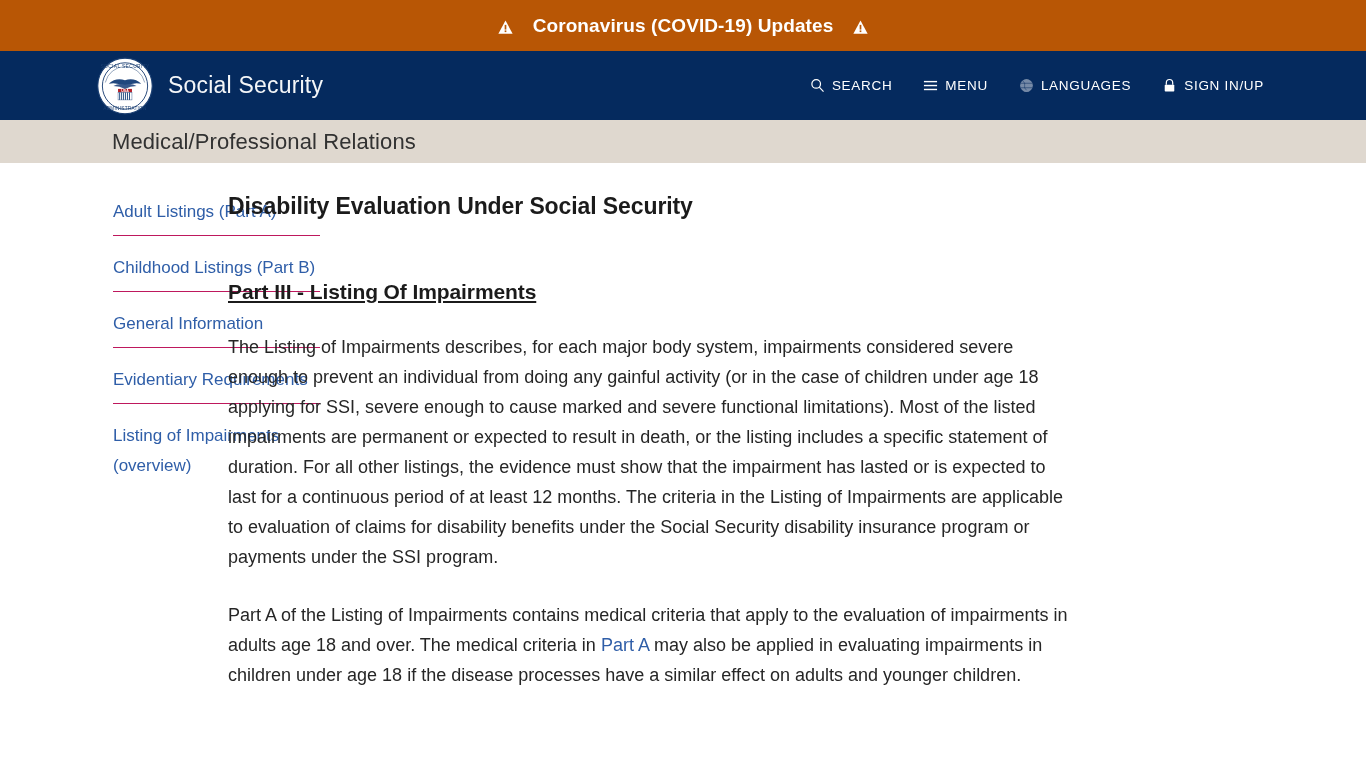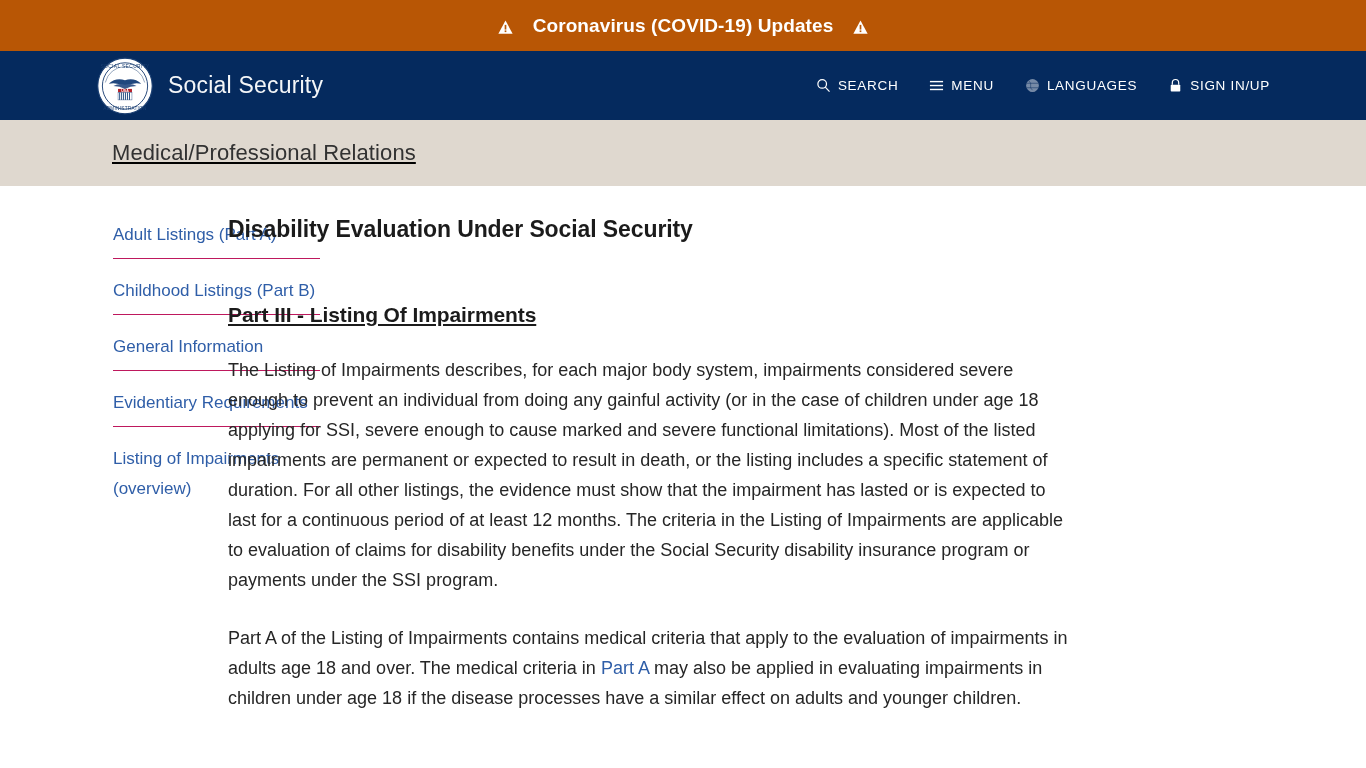--- a/index.html
+++ b/index.html
@@ -50,45 +50,44 @@
   .seal { width: 58px; height: 58px; display: block; }
   .brand-name {
     color: #f4f6f8;
     font-size: 23px;
     font-weight: 400;
     letter-spacing: .2px;
     white-space: nowrap;
   }
   .util-nav {
     position: absolute;
-    right: 96px;
+    right: 102px;
     display: flex;
     align-items: center;
     gap: 31px;
   }
   .util-item {
     display: flex;
     align-items: center;
     gap: 7px;
     color: #ffffff;
     font-size: 13.5px;
     letter-spacing: .7px;
     text-decoration: none;
     cursor: pointer;
     white-space: nowrap;
   }
   .util-ico { display: inline-flex; width: 15px; height: 15px; align-items: center; justify-content: center; }
 
   
   .section-bar {
-    height: 66px;
+    height: 43px;
     background: #dfd8cf;
     display: flex;
     align-items: center;
-    text-decoration: underline;
   }
   .section-title {
     margin-left: 112px;
     font-size: 22px;
     color: #323232;
     font-weight: 400;
     letter-spacing: .1px;
   }
 
   

